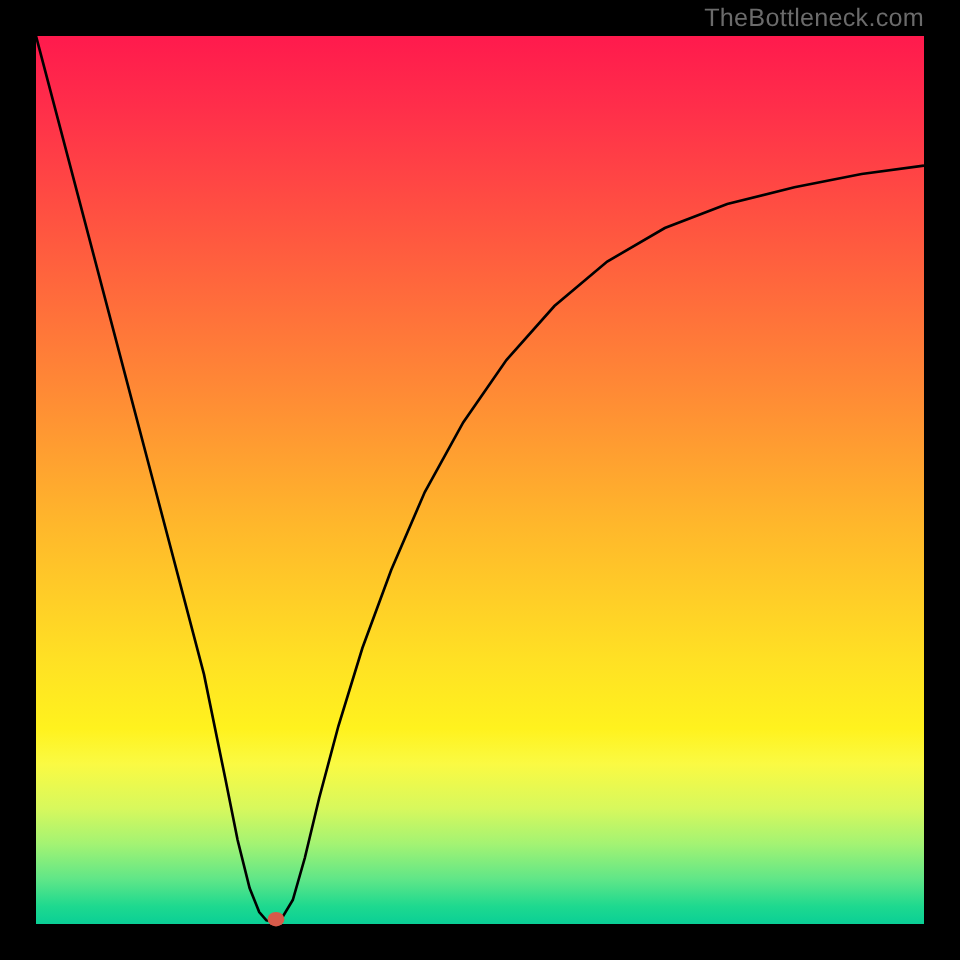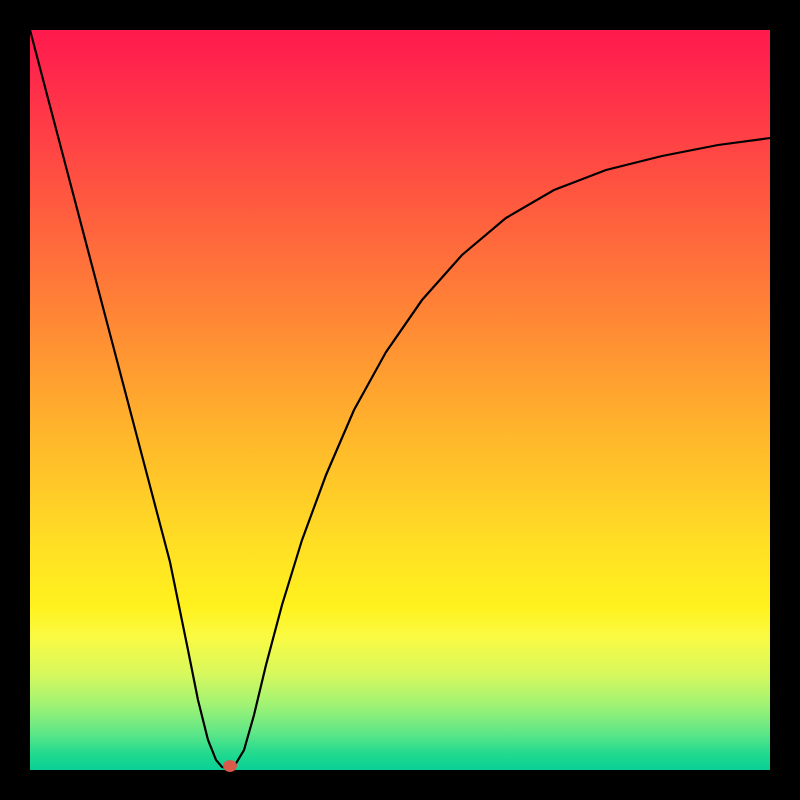--- a/index.html
+++ b/index.html
@@ -62,20 +62,21 @@
     height: 12px;
     background: #d85a4a;
     border-radius: 50%;
     transform: translate(-50%, -50%);
   }
 </style>
 </head>
 <body>
 
 <div class="frame">
+  <div class="watermark">TheBottleneck.com</div>
 
   <div class="plot-area">
     <svg class="curve" viewBox="0 0 740 740" preserveAspectRatio="none">
       <path id="curve-path" d="M0.0 0.0 L20.0 76.0 L40.0 152.0 L60.0 228.0 L80.0 304.0 L100.0 380.0 L120.0 456.0 L140.0 532.0 L158.0 620.0 L168.0 670.0 L178.0 710.0 L186.0 730.0 L192.0 737.0 L198.0 738.0 L205.0 735.0 L214.0 720.0 L224.0 685.0 L236.0 635.0 L252.0 575.0 L272.0 510.0 L296.0 445.0 L324.0 380.0 L356.0 322.0 L392.0 270.0 L432.0 225.0 L476.0 188.0 L524.0 160.0 L576.0 140.0 L632.0 126.0 L688.0 115.0 L740.0 108.0" fill="none" stroke="#000" stroke-width="2.2"></path>
     </svg>
     <div class="marker" id="marker" style="left: 200px; top: 736px; background: rgb(216, 90, 74);"></div>
   </div>
 </div>
 
 </body></html>

